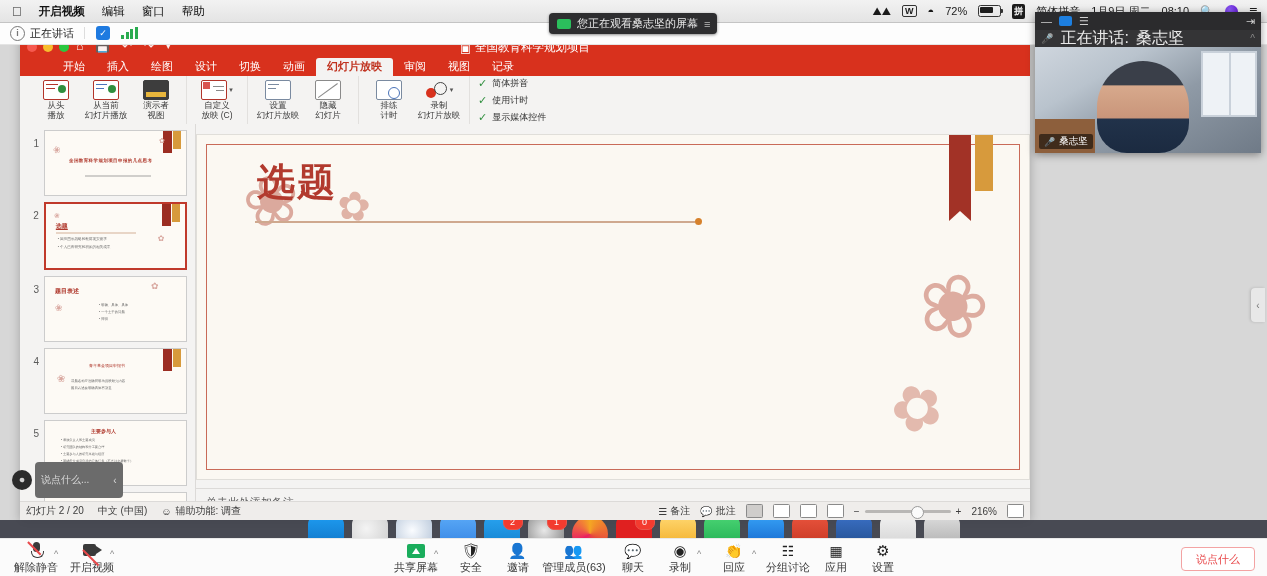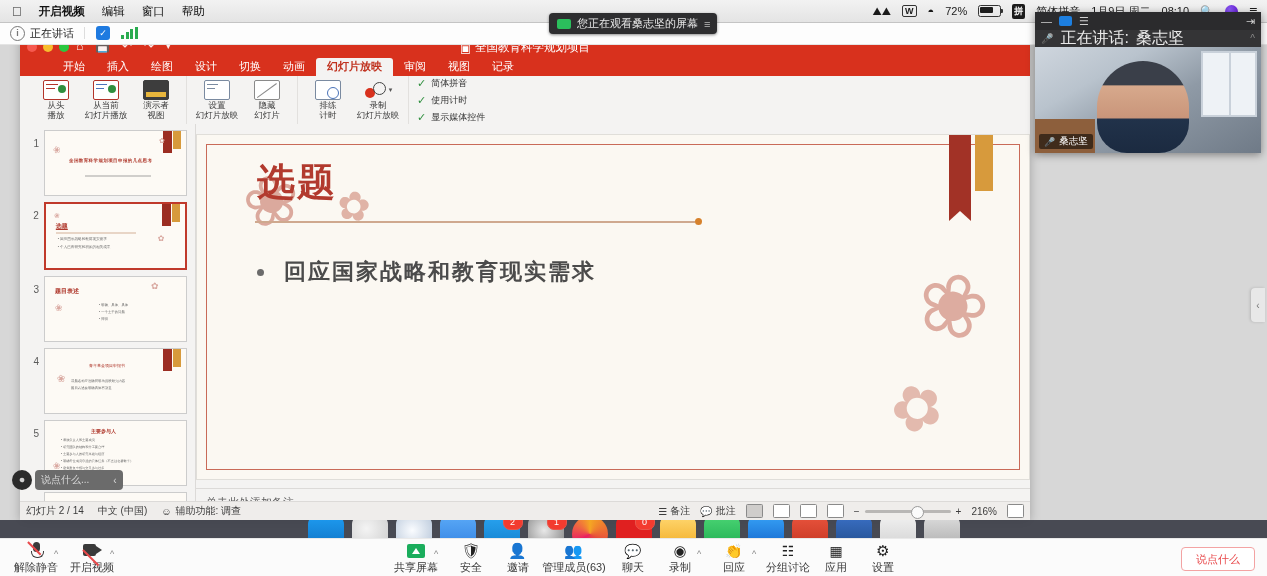--- a/index.html
+++ b/index.html
@@ -112,21 +112,21 @@
   .vwbtn{width:15px;height:12px;border:1.2px solid #8a8a8a;border-radius:1.5px;background:#fff;display:block;}
   .vwbtn.on{background:#cfcdcb;}
   .zoomslider{display:flex;align-items:center;gap:5px;}
   .zbar{width:86px;height:3px;background:#b9b7b5;border-radius:2px;position:relative;}
   .zknob{position:absolute;left:46px;top:-4px;width:11px;height:11px;border-radius:50%;background:#fbfbfb;border:1px solid #9a9a9a;}
 
   
   #floatbox{left:12px;top:470px;height:20px;display:flex;align-items:center;z-index:30;}
   #floatbox .rnd{width:20px;height:20px;border-radius:50%;background:#2b2b2b;color:#d2d2d2;font-size:10px;
      display:flex;align-items:center;justify-content:center;}
-  #floatbox .pill{margin-left:3px;height:20px;background:#6b6b6b;border-radius:4px;display:flex;align-items:center;
+  #floatbox .pill{margin-left:3px;height:36px;background:#6b6b6b;border-radius:4px;display:flex;align-items:center;
      padding:0 6px;gap:24px;color:#d9d9d9;font-size:10px;}
 
   
   #vid{left:1035px;top:12px;width:226px;height:141px;background:#2b2b2d;z-index:80;
        box-shadow:0 2px 8px rgba(0,0,0,.4);overflow:hidden;}
   #vid .vbar{height:18px;background:#2b2b2d;display:flex;align-items:center;padding:0 6px;gap:7px;}
   #vid .vbar .ic{color:#cfcfcf;font-size:11px;line-height:1;}
   #vid .vbar .sq{width:13px;height:10px;background:#1d7fe0;border-radius:2px;}
   #vid .vbar .r{margin-left:auto;color:#cfcfcf;font-size:11px;}
   #vid .speak{height:17px;background:#343436;display:flex;align-items:center;gap:7px;padding:0 6px;}
@@ -291,20 +291,34 @@
               <span style="position:absolute;left:2px;bottom:2px;right:2px;height:5px;background:#e8b63c"></span>
             </span>
         </span>
         <span class="cap">演示者
 视图</span>
       </div>
     </div>
     <div class="rgrp">
       <div class="rbtn">
         <span class="gl">
+          <span class="ricon">
+              <span style="position:absolute;left:1px;top:1px;width:7px;height:7px;background:#d9534f"></span>
+          <span style="position:absolute;right:2px;top:5px;width:11px;height:1.4px;background:#8a8a8a"></span>
+          <span style="position:absolute;right:2px;top:9px;width:8px;height:1.4px;background:#8a8a8a"></span>
+            </span>
+          <span style="font-size:7px;color:#555;margin-left:2px">▾</span>
+        </span>
+        <span class="cap">自定义
+放映 (C)</span>
+      </div>
+    </div>
+    <div class="rgrp">
+      <div class="rbtn">
+        <span class="gl">
           <span class="ricon" style="border-color:#7a8aa0">
               <span style="position:absolute;left:2px;top:3px;width:11px;height:1.4px;background:#7a8aa0"></span>
           <span style="position:absolute;left:2px;top:7px;width:8px;height:1.4px;background:#7a8aa0"></span>
             </span>
         </span>
         <span class="cap">设置
 幻灯片放映</span>
       </div>
       <div class="rbtn">
         <span class="gl">
@@ -429,30 +443,26 @@
         <span class="bkm"></span>
         <span class="bkm2"></span>
         <span class="deco" style="left:46px;top:26px;font-size:68px;color:#dba99d;transform:rotate(-12deg)">❀</span>
         <span class="deco" style="left:140px;top:48px;font-size:40px;color:#e0b3a6;transform:rotate(8deg)">✿</span>
         <span class="deco" style="right:40px;top:120px;font-size:86px;color:#ddaca0;transform:rotate(16deg)">❀</span>
         <span class="deco" style="right:86px;top:236px;font-size:62px;color:#e3baae;transform:rotate(-24deg)">✿</span>
 
         <div class="ttl">选题</div>
         <div class="rule"></div>
         <div class="ruledot"></div>
-        <div class="bullet" style="top:122px">
-          <span class="dot"></span>
-          <span>回应国家战略和教育现实需求</span>
-        </div>
       </div>
       <div id="notes">单击此处添加备注</div>
     </div>
 
     <div id="statusbar">
-      <span>幻灯片 2 / 14</span>
+      <span>幻灯片 2 / 20</span>
       <span>中文 (中国)</span>
       <span style="display:flex;align-items:center;gap:4px">
         <span>☺</span>
         <span>辅助功能: 调查</span>
       </span>
       <span class="sright">
         <span style="display:flex;align-items:center;gap:3px">
           <span>☰</span>
           <span>备注</span>
         </span>

